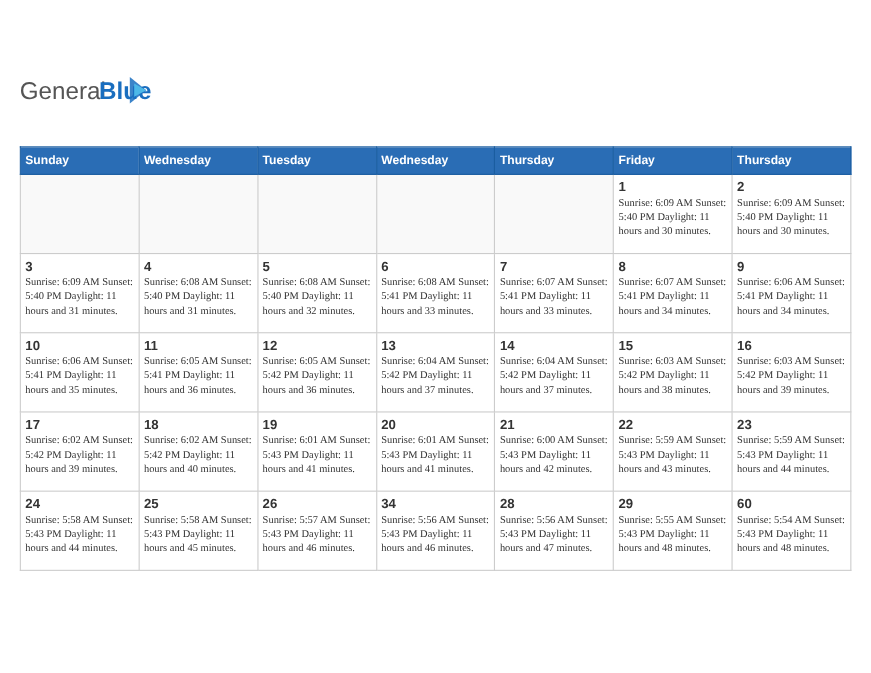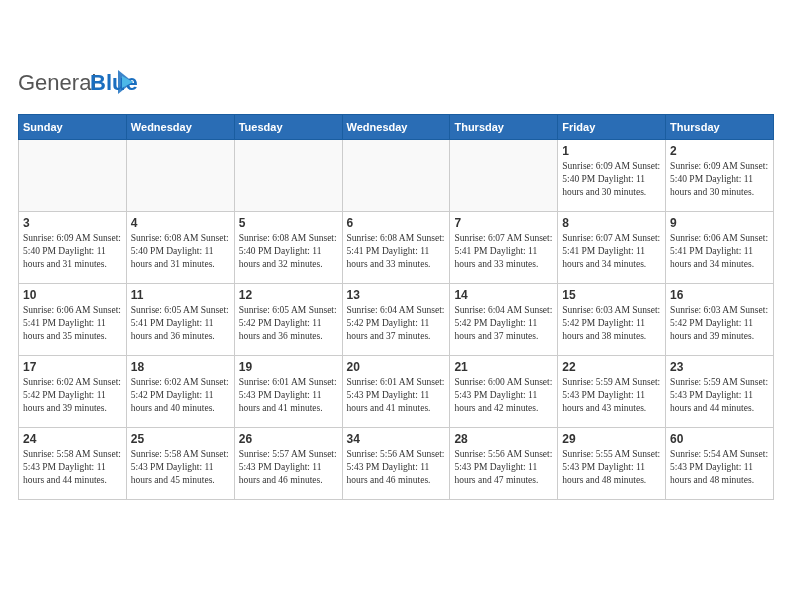--- a/index.html
+++ b/index.html
@@ -35,21 +35,21 @@
       color: #333;
       line-height: 1.1;
     }
     .subtitle {
       font-size: 13px;
       color: #555;
     }
     .calendar {
       width: 100%;
       border-collapse: collapse;
-      margin-top: 4px;
+      margin-top: 22px;
       font-size: 10.5px;
     }
     .calendar thead th {
       background-color: #2a6db5;
       color: #fff;
       padding: 6px 4px;
       text-align: left;
       font-weight: bold;
       font-size: 11px;
       border: 1px solid #1a5da0;

